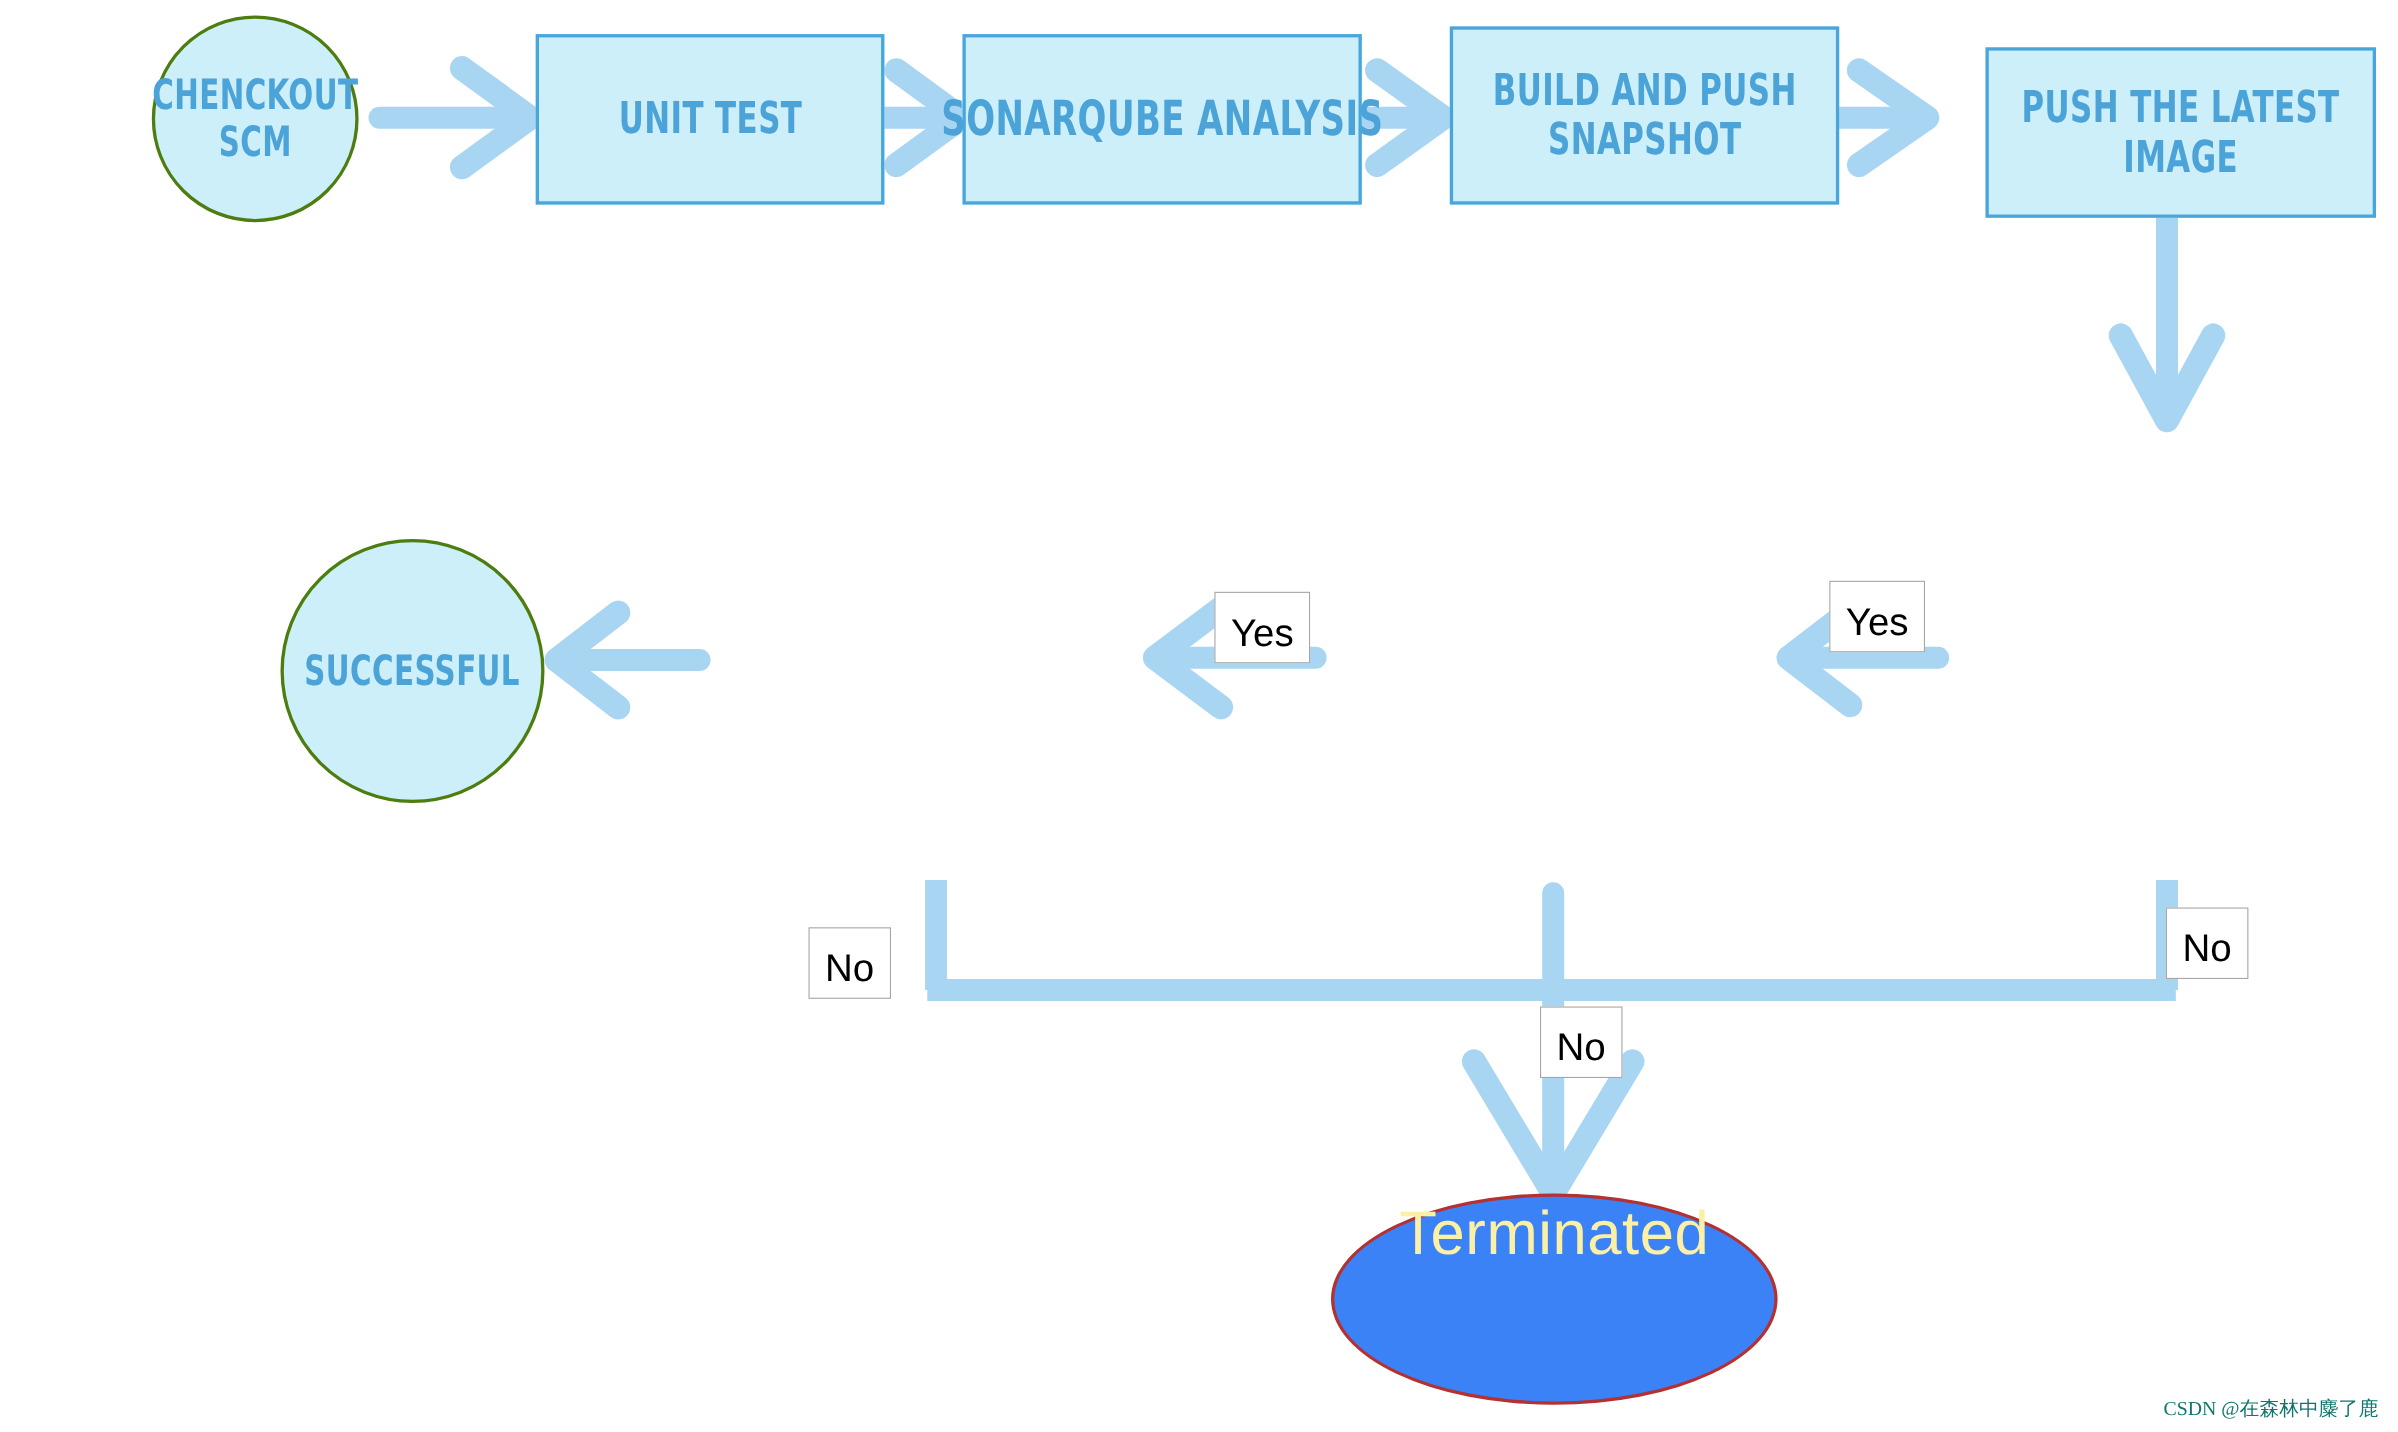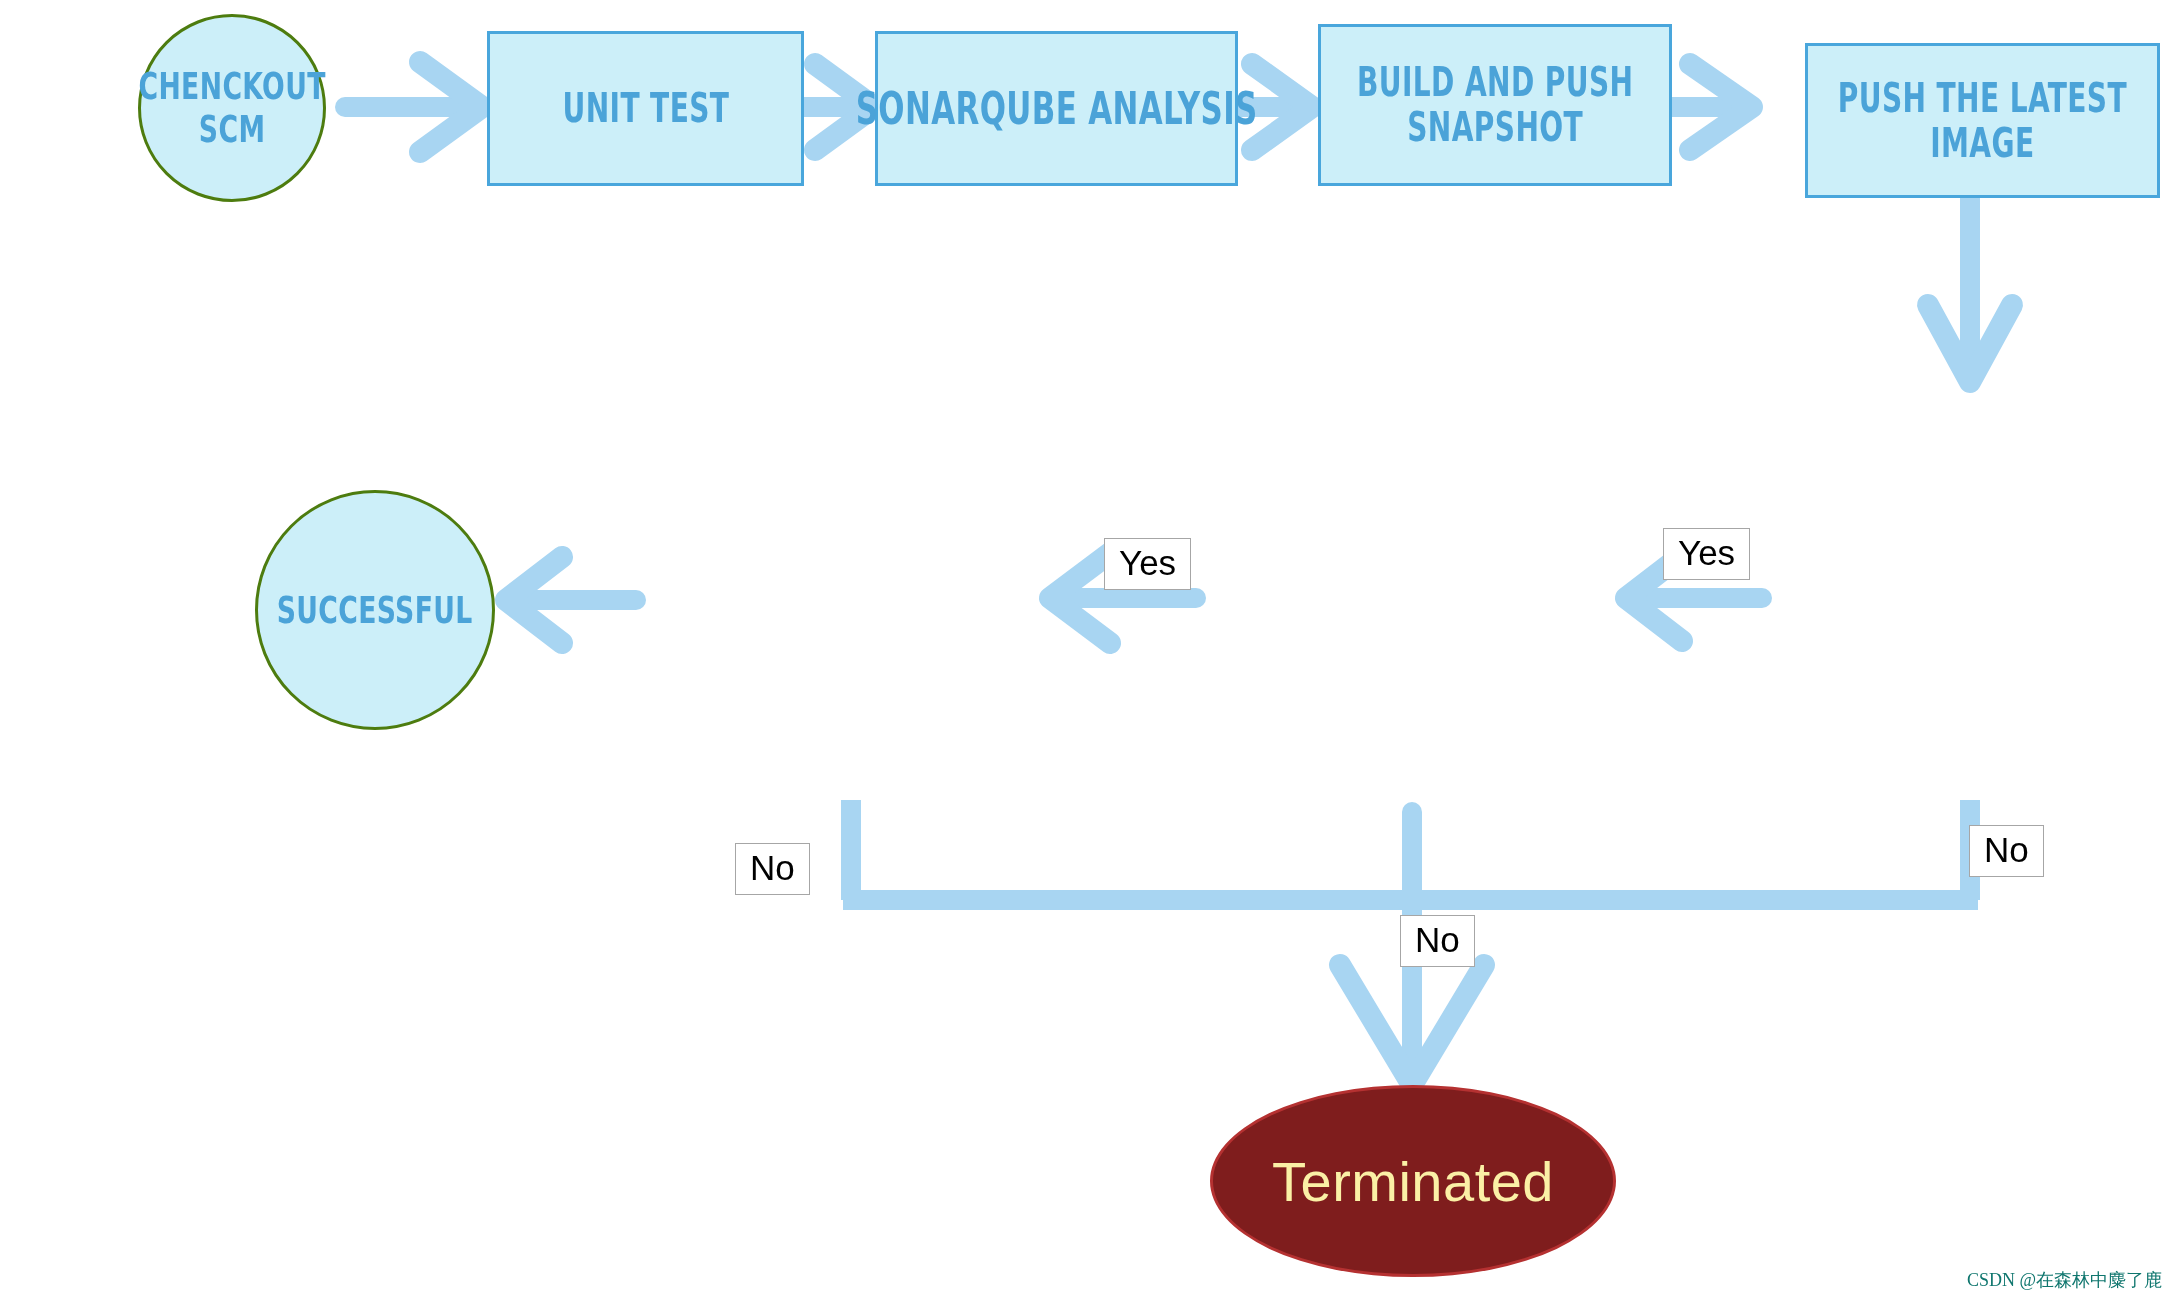--- a/index.html
+++ b/index.html
@@ -89,46 +89,45 @@
     text-align: center;
   }
   .diamond-label .cond {
     color: #E08F38;
     font-size: 42px;
   }
 
   
   .ellipse-node {
     position: absolute;
-    background: #7f1d1d;
+    background: #3b82f6;
     border: 3px solid #B53131;
     border-radius: 50%;
     display: flex;
-    align-items: center;
     justify-content: center;
   }
   .ellipse-node .term-text {
     color: #FBF0A6;
     font-family: "Liberation Sans", sans-serif;
     font-weight: 400;
     font-size: 56px;
     letter-spacing: 0.5px;
     white-space: nowrap;
   }
 
   
   .edge-label {
     position: absolute;
     background: #ffffff;
     border: 1px solid #A6A6A6;
     color: #000000;
     font-family: "Liberation Sans", sans-serif;
     font-size: 35px;
     line-height: 1;
-    padding: 6px 14px 9px 14px;
+    padding: 19px 14px 9px 14px;
     white-space: nowrap;
     box-sizing: border-box;
   }
 
   
   #watermark {
     position: absolute;
     right: 18px;
     bottom: 10px;
     color: #0f766e;

